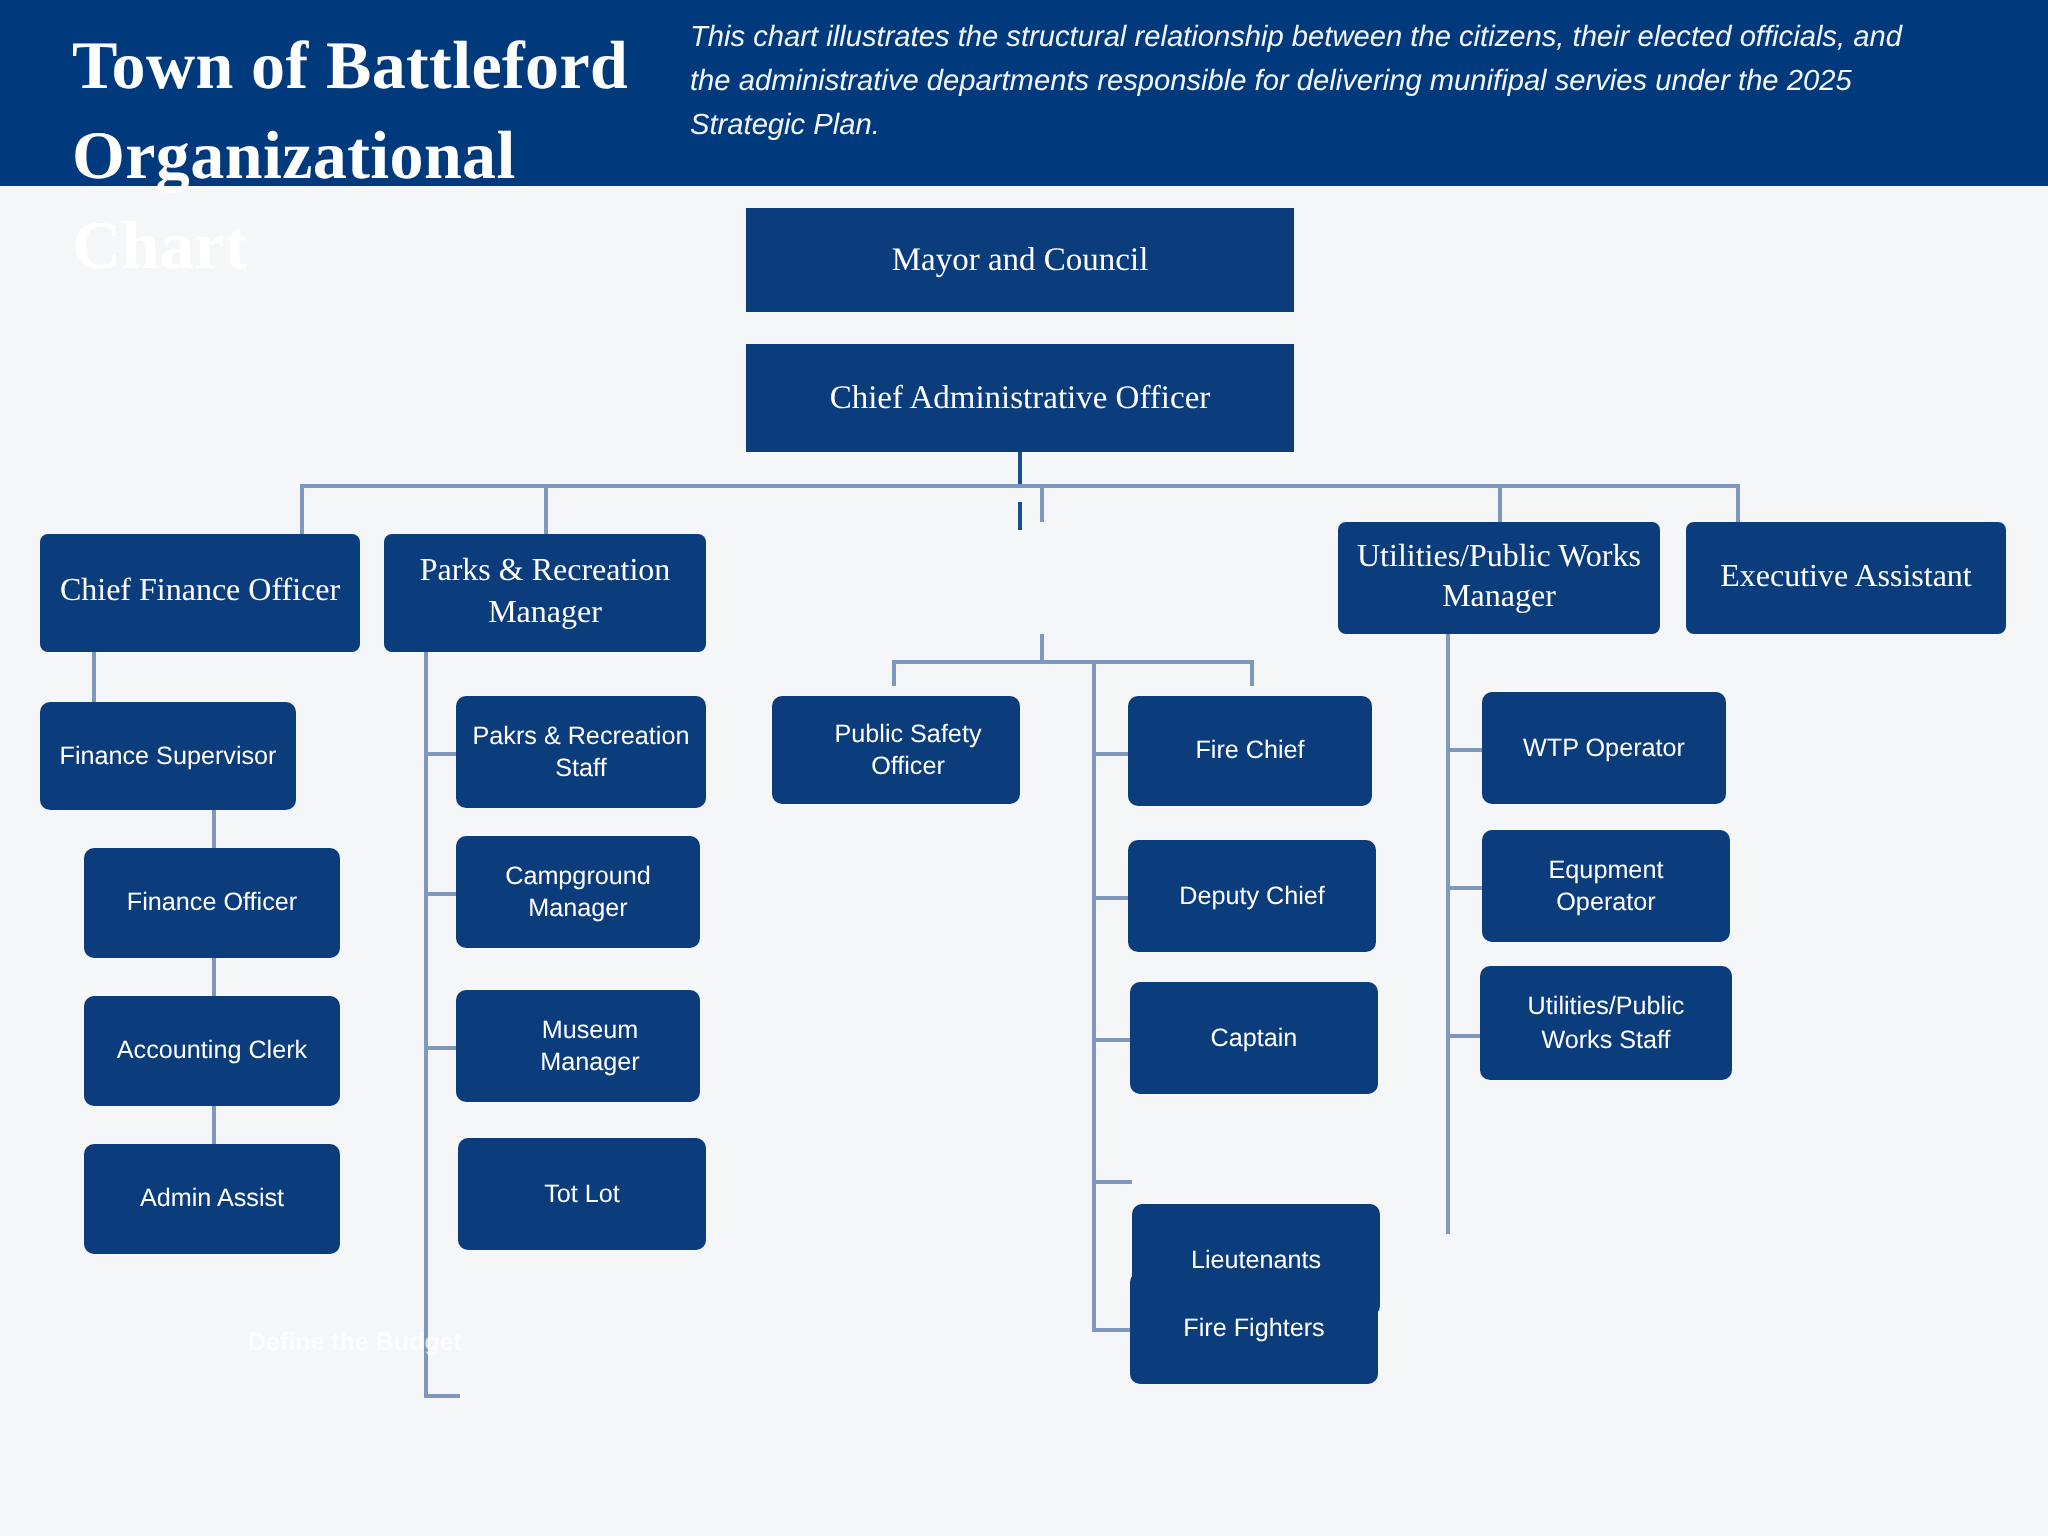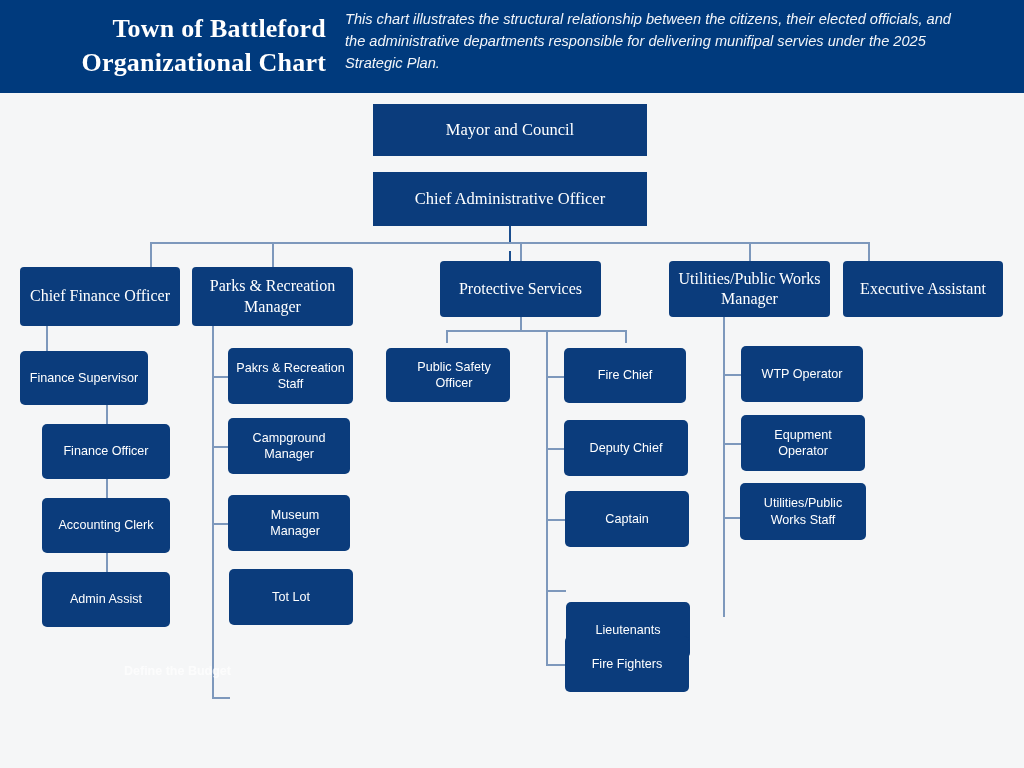--- a/index.html
+++ b/index.html
@@ -19,24 +19,24 @@
     left: 0; top: 0;
     width: 1024px; height: 93px;
     background: #003A7D;
   }
   .header-title {
     position: absolute;
     left: 36px; top: 12px;
     width: 290px;
     font-family: "Liberation Serif", serif;
     font-weight: bold;
-    font-size: 26px;
+    font-size: 34px;
     line-height: 1.32;
     color: #ffffff;
-    text-align: right;
+    text-align: left;
     letter-spacing: .2px;
   }
   .header-desc {
     position: absolute;
     left: 345px; top: 8px;
     width: 620px;
     font-family: "Liberation Sans", sans-serif;
     font-style: italic;
     font-size: 14.6px;
     line-height: 1.52;
@@ -152,21 +152,20 @@
   <div class="ln lnv" style="left:723px; top:224px; height:300px;"></div>
   <div class="ln lnh" style="left:723px; top:281px; width:19px;"></div>
   <div class="ln lnh" style="left:723px; top:350px; width:19px;"></div>
   <div class="ln lnh" style="left:723px; top:424px; width:19px;"></div>
 
   <div class="node lvl1" style="left:373px; top:11px;  width:274px; height:52px;">Mayor and Council</div>
   <div class="node lvl1" style="left:373px; top:79px;  width:274px; height:54px;">Chief Administrative Officer</div>
 
   <div class="node lvl2" style="left:20px;  top:174px; width:160px; height:59px;">Chief Finance Officer</div>
   <div class="node lvl2" style="left:192px; top:174px; width:161px; height:59px;">Parks &amp; Recreation Manager</div>
-  <div class="node lvl2" style="left:440px; top:168px; width:161px; height:56px;">Protective Services</div>
   <div class="node lvl2" style="left:669px; top:168px; width:161px; height:56px;">Utilities/Public Works Manager</div>
   <div class="node lvl2" style="left:843px; top:168px; width:160px; height:56px;">Executive Assistant</div>
 
   <div class="node lvl3" style="left:20px;  top:258px; width:128px; height:54px;">Finance Supervisor</div>
   <div class="node lvl3" style="left:42px;  top:331px; width:128px; height:55px;">Finance Officer</div>
   <div class="node lvl3" style="left:42px;  top:405px; width:128px; height:55px;">Accounting Clerk</div>
   <div class="node lvl3" style="left:42px;  top:479px; width:128px; height:55px;">Admin Assist</div>
 
   <div class="node lvl3" style="left:228px; top:255px; width:125px; height:56px;">Pakrs &amp; Recreation Staff</div>
   <div class="node lvl3" style="left:228px; top:325px; width:122px; height:56px;">Campground Manager</div>

